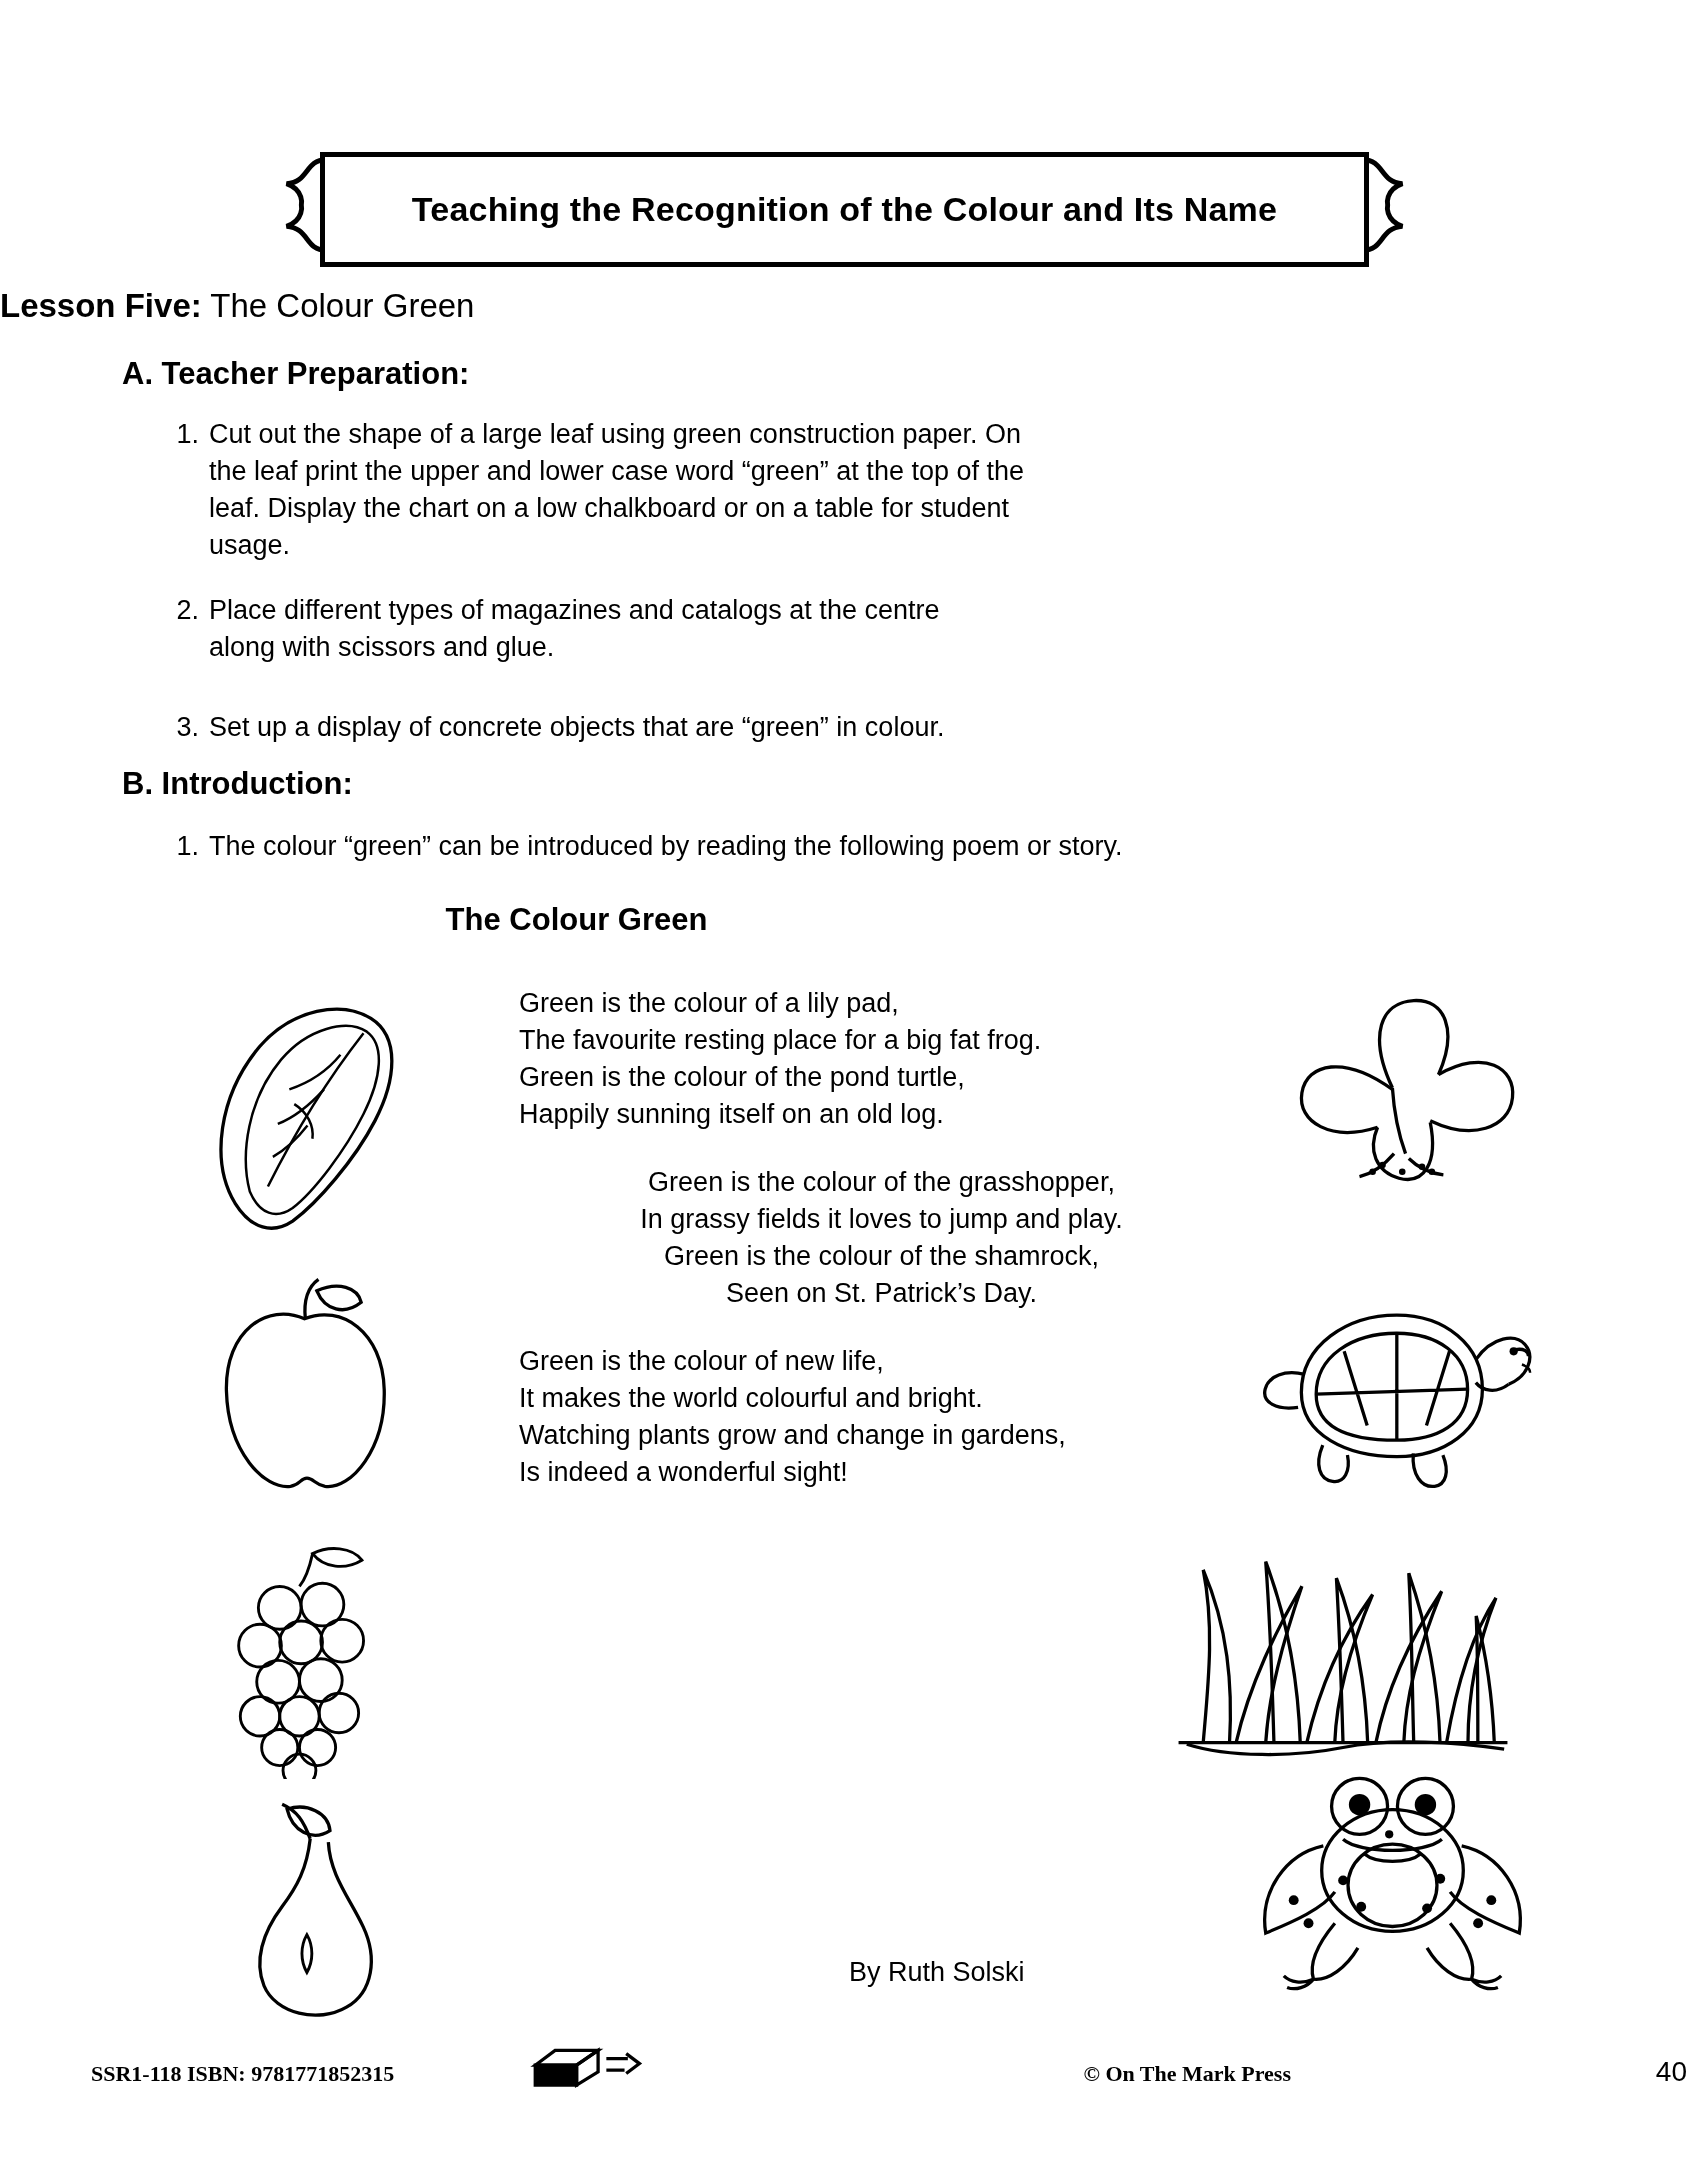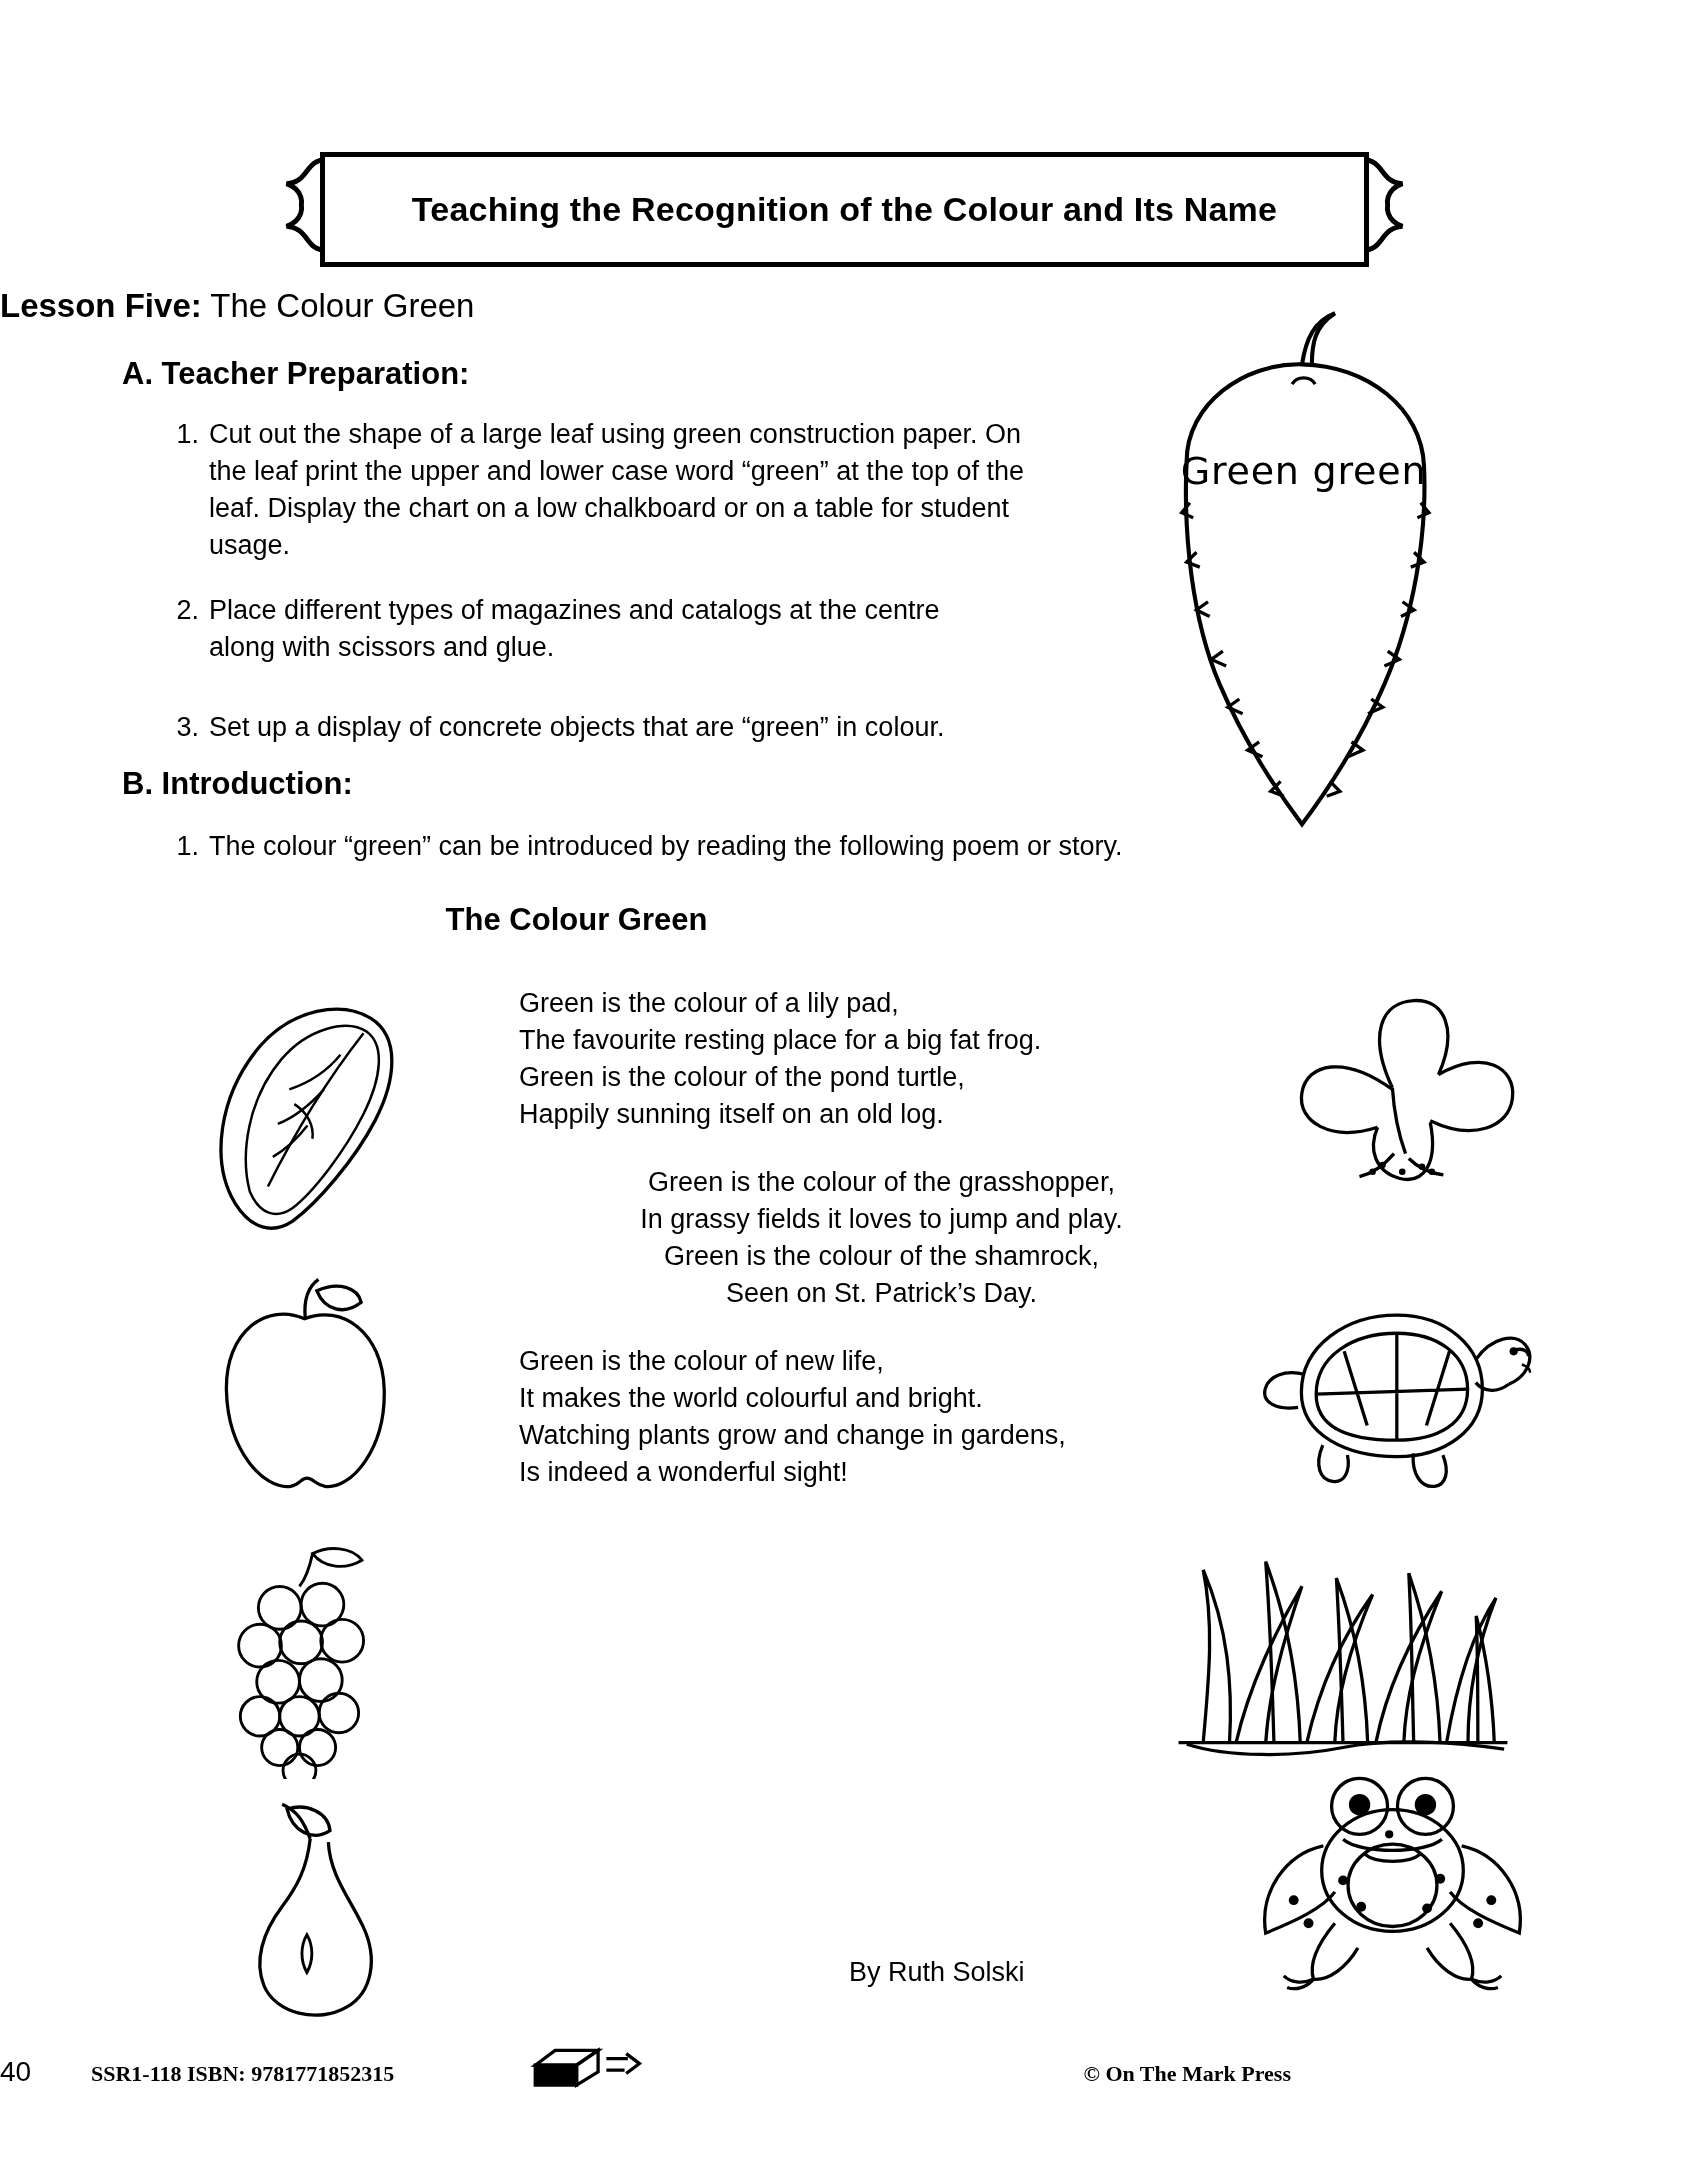--- a/index.html
+++ b/index.html
@@ -139,21 +139,21 @@
     top: 2061px;
     font-size: 22px;
     font-weight: bold;
     font-family: "Liberation Serif", serif;
   }
   .footer-page {
     position: absolute;
     left: 0;
     top: 2056px;
     width: 1687px;
-    text-align: left;
+    text-align: right;
     font-size: 28px;
   }
   .footer-right {
     position: absolute;
     right: 115px;
     top: 2061px;
     font-size: 22px;
     font-weight: bold;
     font-family: "Liberation Serif", serif;
   }
@@ -241,31 +241,20 @@
 In grassy fields it loves to jump and play.
 Green is the colour of the shamrock,
 Seen on St. Patrick’s Day.</div>
     <div class="stanza" style="white-space: pre-line;">Green is the colour of new life,
 It makes the world colourful and bright.
 Watching plants grow and change in gardens,
 Is indeed a wonderful sight!</div>
   </div>
   <div class="byline">By Ruth Solski</div>
 
-  <div class="art" id="art-leaf-chart">
-    <svg viewBox="0 0 400 660" width="330" height="544">
-      <path d="M60 190 C60 120 130 70 200 72 C280 74 345 125 348 195 C352 280 335 380 300 460 C270 530 230 590 200 630 C170 590 130 530 100 460 C66 380 56 275 60 190 Z" fill="none" stroke="#000" stroke-width="5"></path>
-      <path d="M200 72 C205 40 215 20 240 10 C215 26 212 48 212 72" fill="none" stroke="#000" stroke-width="5"></path>
-      <path d="M203 110 L203 600" fill="none" stroke="#000" stroke-width="3" opacity="0"></path>
-      <path d="M64 240 l-10 12 l14 6 M72 300 l-12 12 l16 6 M86 360 l-14 10 l16 8 M104 420 l-14 10 l18 8 M124 478 l-14 10 l18 8 M148 530 l-14 10 l18 8 M174 578 l-12 12 l16 6" fill="none" stroke="#000" stroke-width="4"></path>
-      <path d="M344 240 l10 12 l-14 6 M336 300 l12 12 l-16 6 M322 360 l14 10 l-16 8 M304 420 l14 10 l-18 8 M284 478 l14 10 l-18 8 M260 530 l14 10 l-18 8 M234 578 l12 12 l-16 6" fill="none" stroke="#000" stroke-width="4"></path>
-      <path d="M188 96 C194 86 210 86 216 96" fill="none" stroke="#000" stroke-width="4"></path>
-    </svg>
-    <div class="leaf-word">Green  green</div>
-  </div>
 
   <div class="art" id="art-lettuce">
     <svg viewBox="0 0 250 290" width="206" height="239">
       <path d="M40 250 C10 200 20 120 70 60 C110 14 170 4 205 26 C240 48 236 100 210 150 C185 198 140 250 110 272 C86 288 60 282 40 250 Z" fill="none" stroke="#000" stroke-width="4"></path>
       <path d="M58 236 C46 190 56 124 96 76 C128 38 176 26 200 42 C222 58 218 98 196 142 C174 186 136 236 110 256 C90 270 70 264 58 236 Z" fill="none" stroke="#000" stroke-width="3"></path>
       <path d="M196 44 C160 90 120 150 80 230" fill="none" stroke="#000" stroke-width="3"></path>
       <path d="M168 70 C150 92 130 104 106 112" fill="none" stroke="#000" stroke-width="3"></path>
       <path d="M148 112 C130 132 112 146 92 154" fill="none" stroke="#000" stroke-width="3"></path>
       <path d="M128 156 C114 174 100 186 86 194" fill="none" stroke="#000" stroke-width="3"></path>
       <path d="M112 130 C128 140 136 156 134 172" fill="none" stroke="#000" stroke-width="3"></path>

